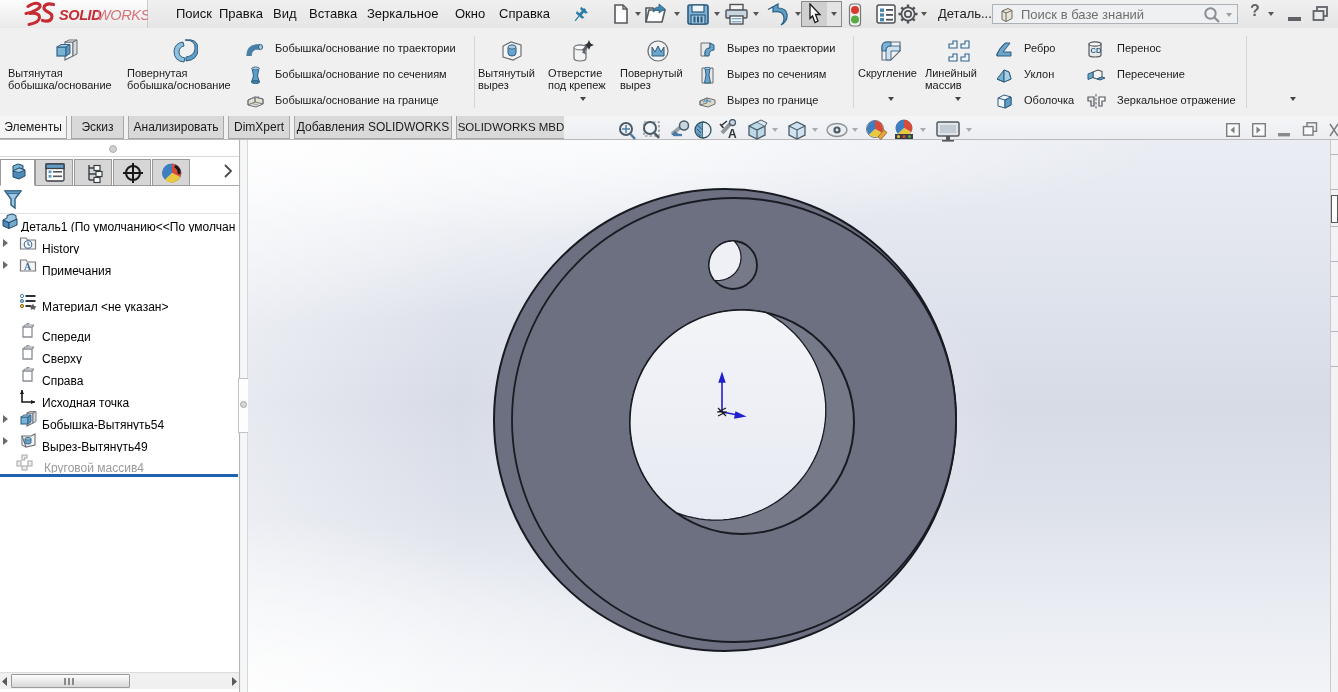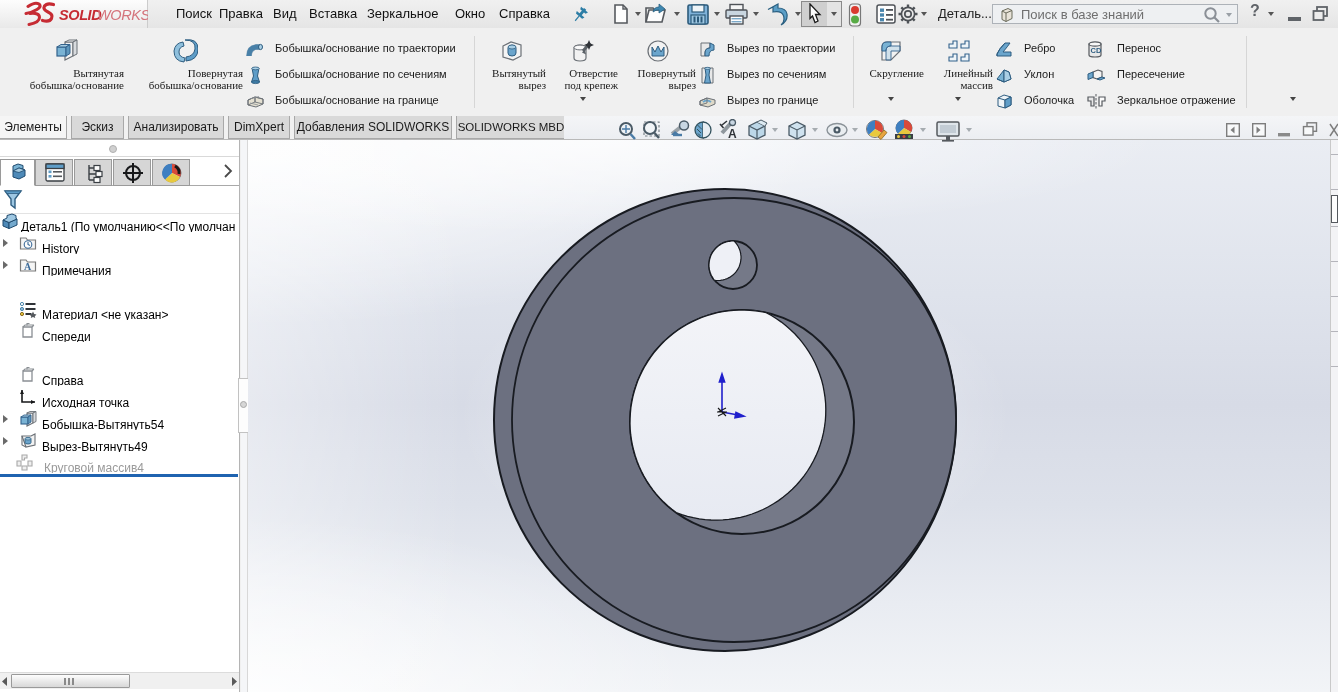--- a/index.html
+++ b/index.html
@@ -10,21 +10,21 @@
   background:linear-gradient(180deg,#f0f0f0,#e4e4e4); border-bottom:1px solid #cfcfcf; }
 #logo { position:absolute; left:0; top:0; width:148px; height:28px;
   background:linear-gradient(180deg,#fdfdfd,#e9e9e9); border-right:1px solid #cccccc; }
 .menu { position:absolute; top:0; height:28px; line-height:28px; font-size:13px; color:#111; }
 .ticon { position:absolute; top:3px; }
 .darr { position:absolute; top:12px; width:0; height:0; border-left:3px solid transparent; border-right:3px solid transparent; border-top:4px solid #555; }
 #searchbox { position:absolute; left:992px; top:4px; width:246px; height:20px; background:#eef0f2; border:1px solid #adb2b8; }
 
 #ribbon { position:absolute; left:0; top:28px; width:1338px; height:88px; background:#f0f0f0; }
 .rsep { position:absolute; top:8px; height:72px; width:1px; background:#d6d6d6; }
-.bigbtn { position:absolute; top:2px; text-align:right; font-size:11px; color:#1a1a1a; line-height:12px;font-family:Liberation Serif, serif; }
+.bigbtn { position:absolute; top:2px; text-align:left; font-size:11px; color:#1a1a1a; line-height:12px; }
 .bigbtn .bicon { display:block; margin:8px auto 3px auto; width:26px; height:26px; }
 .smrow { position:absolute; font-size:11px; color:#1a1a1a; height:26px; line-height:26px; white-space:nowrap; }
 .smrow svg { vertical-align:middle; margin-right:7px; }
 .dd { position:absolute; width:0; height:0; border-left:3.5px solid transparent; border-right:3.5px solid transparent; border-top:4px solid #444; }
 
 #tabbar { position:absolute; left:0; top:116px; width:1338px; height:24px; background:#f1f1f1; border-bottom:1px solid #b9b9b9; }
 .tab { position:absolute; top:0; height:23px; line-height:22px; font-size:12px; white-space:nowrap; color:#1a1a1a; text-align:center;
   background:#d9d9d9; border:1px solid #a8a8a8; border-top:none; }
 .tab.active { background:#f5f5f5; border-top:none; border-left:none; z-index:2; }
 #tabbar-right { position:absolute; left:564px; top:116px; width:774px; height:24px; background:linear-gradient(180deg,#f4f5f7,#eceef2); border-bottom:1px solid #b9b9b9; }
@@ -502,39 +502,47 @@
       <span class="lbl">History</span>
     </div>
     <div class="trow" style="top:114px">
         <span class="arr"></span>
       <svg class="ticn" viewBox="0 0 18 18">
         <path d="M1.5 4 L7 4 L8.5 6 L16.5 6 L16.5 15 L1.5 15 Z" fill="#f5f5f5" stroke="#7a7a7a" stroke-width="1.2"></path>
         <text x="5" y="14" font-size="10" font-weight="bold" fill="#3a6a9a" font-family="Liberation Serif">A</text>
       </svg>
       <span class="lbl">Примечания</span>
     </div>
-    <div class="trow" style="top:158px">
+    <div class="trow" style="top:150px">
       <svg class="ticn" viewBox="0 0 18 18">
         <circle cx="3" cy="4" r="1.6" fill="#fdfdfd" stroke="#4a86ad" stroke-width="1"></circle>
         <circle cx="3" cy="9" r="1.6" fill="#8fb8d8" stroke="#4a86ad" stroke-width="1"></circle>
         <circle cx="3" cy="14" r="1.6" fill="#e8c93e" stroke="#8a6a20" stroke-width="1"></circle>
         <rect x="6.5" y="3" width="10" height="2" fill="#2f3338"></rect>
         <rect x="6.5" y="8" width="10" height="2" fill="#2f3338"></rect>
         <rect x="6.5" y="13" width="6" height="2" fill="#2f3338"></rect>
         <path d="M14 11.5 L15.2 14 L17.5 14.5 L15.8 16.2 L16.2 18 L14 17 L11.8 18 L12.2 16.2 L10.5 14.5 L12.8 14 Z" fill="#55595e"></path>
       </svg>
       <span class="lbl">Материал &lt;не указан&gt;</span>
     </div>
     <div class="trow" style="top:180px">
       <svg class="ticn" viewBox="0 0 18 18">
         <path d="M4 5 L13 5 L13 15 L4 15 Z" fill="none" stroke="#8a8f94" stroke-width="1.3"></path>
         <path d="M13 5 L15 3 M4 5 L6 3 L15 3" fill="none" stroke="#8a8f94" stroke-width="1.1"></path>
         <path d="M8 3.5 L8 1.5 L10.5 1.5" fill="none" stroke="#8a8f94" stroke-width="1.1"></path>
       </svg>
       <span class="lbl">Спереди</span>
+    </div>
+    <div class="trow" style="top:202px">
+      <svg class="ticn" viewBox="0 0 18 18">
+        <path d="M4 5 L13 5 L13 15 L4 15 Z" fill="none" stroke="#8a8f94" stroke-width="1.3"></path>
+        <path d="M13 5 L15 3 M4 5 L6 3 L15 3" fill="none" stroke="#8a8f94" stroke-width="1.1"></path>
+        <path d="M8 3.5 L8 1.5 L10.5 1.5" fill="none" stroke="#8a8f94" stroke-width="1.1"></path>
+      </svg>
+      <span class="lbl">Сверху</span>
     </div>
     <div class="trow" style="top:224px">
       <svg class="ticn" viewBox="0 0 18 18">
         <path d="M4 5 L13 5 L13 15 L4 15 Z" fill="none" stroke="#8a8f94" stroke-width="1.3"></path>
         <path d="M13 5 L15 3 M4 5 L6 3 L15 3" fill="none" stroke="#8a8f94" stroke-width="1.1"></path>
         <path d="M8 3.5 L8 1.5 L10.5 1.5" fill="none" stroke="#8a8f94" stroke-width="1.1"></path>
       </svg>
       <span class="lbl">Справа</span>
     </div>
     <div class="trow" style="top:246px">

